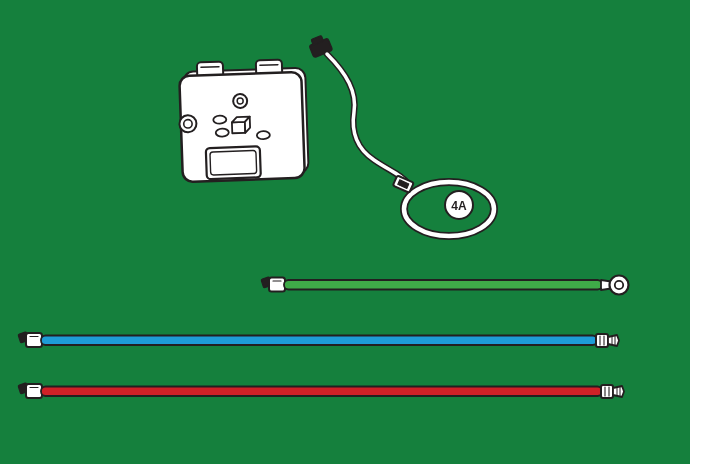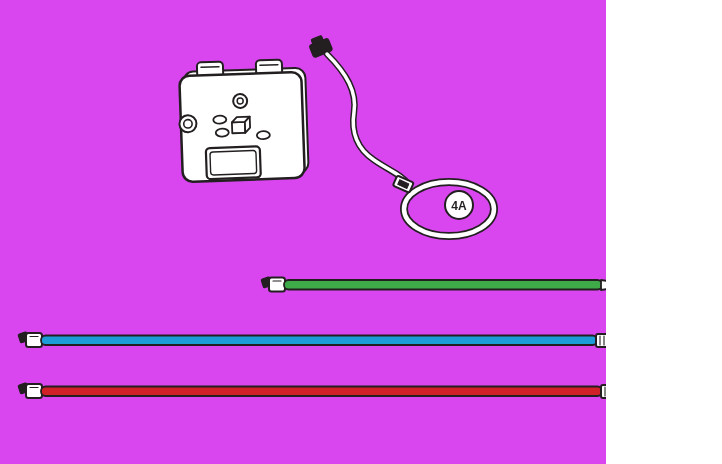--- a/index.html
+++ b/index.html
@@ -3,23 +3,23 @@
 <meta charset="utf-8">
 <style>
   html, body {
     margin: 0;
     padding: 0;
     background: #ffffff;
     font-family: "Liberation Sans", sans-serif;
   }
   .stage {
     position: relative;
-    width: 606px;
+    width: 690px;
     height: 464px;
-    background: #d946ef;
+    background: #15803d;
     overflow: hidden;
   }
   svg { display: block; }
   .outline {
     stroke: #231f20;
     stroke-linecap: round;
     stroke-linejoin: round;
   }
   .callout-text {
     font-family: "Liberation Sans", sans-serif;

